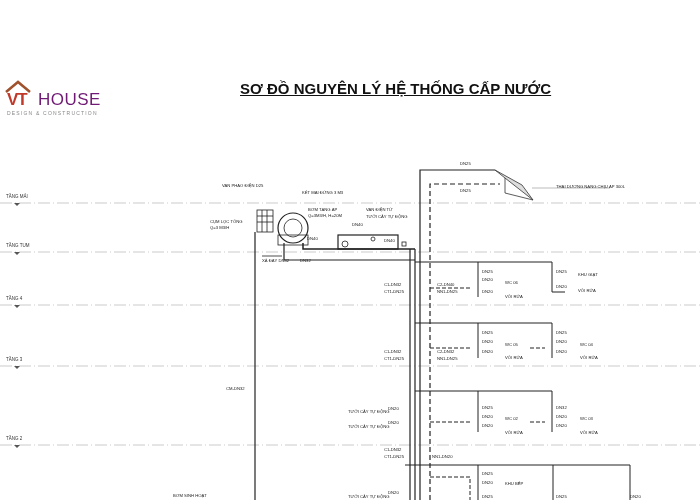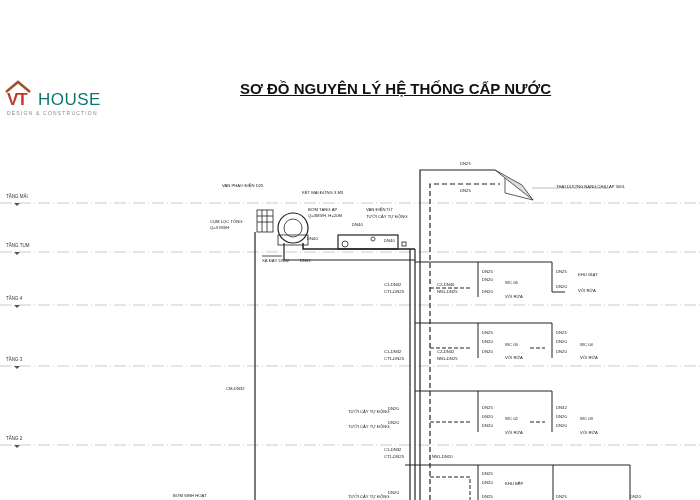--- a/index.html
+++ b/index.html
@@ -1,19 +1,19 @@
 <!DOCTYPE html>
 <html><head>
 <meta charset="utf-8">
 <style>
   html,body{margin:0;padding:0;background:#ffffff;}
   body{width:700px;height:500px;position:relative;overflow:hidden;font-family:"Liberation Sans",sans-serif;}
   .logo{position:absolute;left:4px;top:82px;width:100px;height:36px;}
   .logo-vt{position:absolute;left:3px;top:8px;font-weight:bold;font-size:17px;color:#c0392b;letter-spacing:-1px;}
-  .logo-house{position:absolute;left:34px;top:8px;font-size:17px;color:#0f766e;letter-spacing:0.5px;}
+  .logo-house{position:absolute;left:34px;top:8px;font-size:17px;color:#701a75;letter-spacing:0.5px;}
   .logo-sub{position:absolute;left:3px;top:28px;font-size:5px;color:#888;letter-spacing:1.2px;white-space:nowrap;}
   .title{position:absolute;left:200px;top:80px;font-weight:bold;font-size:15px;color:#111;text-decoration:underline;white-space:nowrap;margin-left:40px;}
   svg.diagram{position:absolute;left:0;top:0;}
   .lbl{font-family:"Liberation Sans",sans-serif;font-size:4.2px;fill:#222;}
   .floor{font-family:"Liberation Sans",sans-serif;font-size:4.5px;fill:#333;}
 </style>
 </head>
 <body>
 
 <div class="logo">

